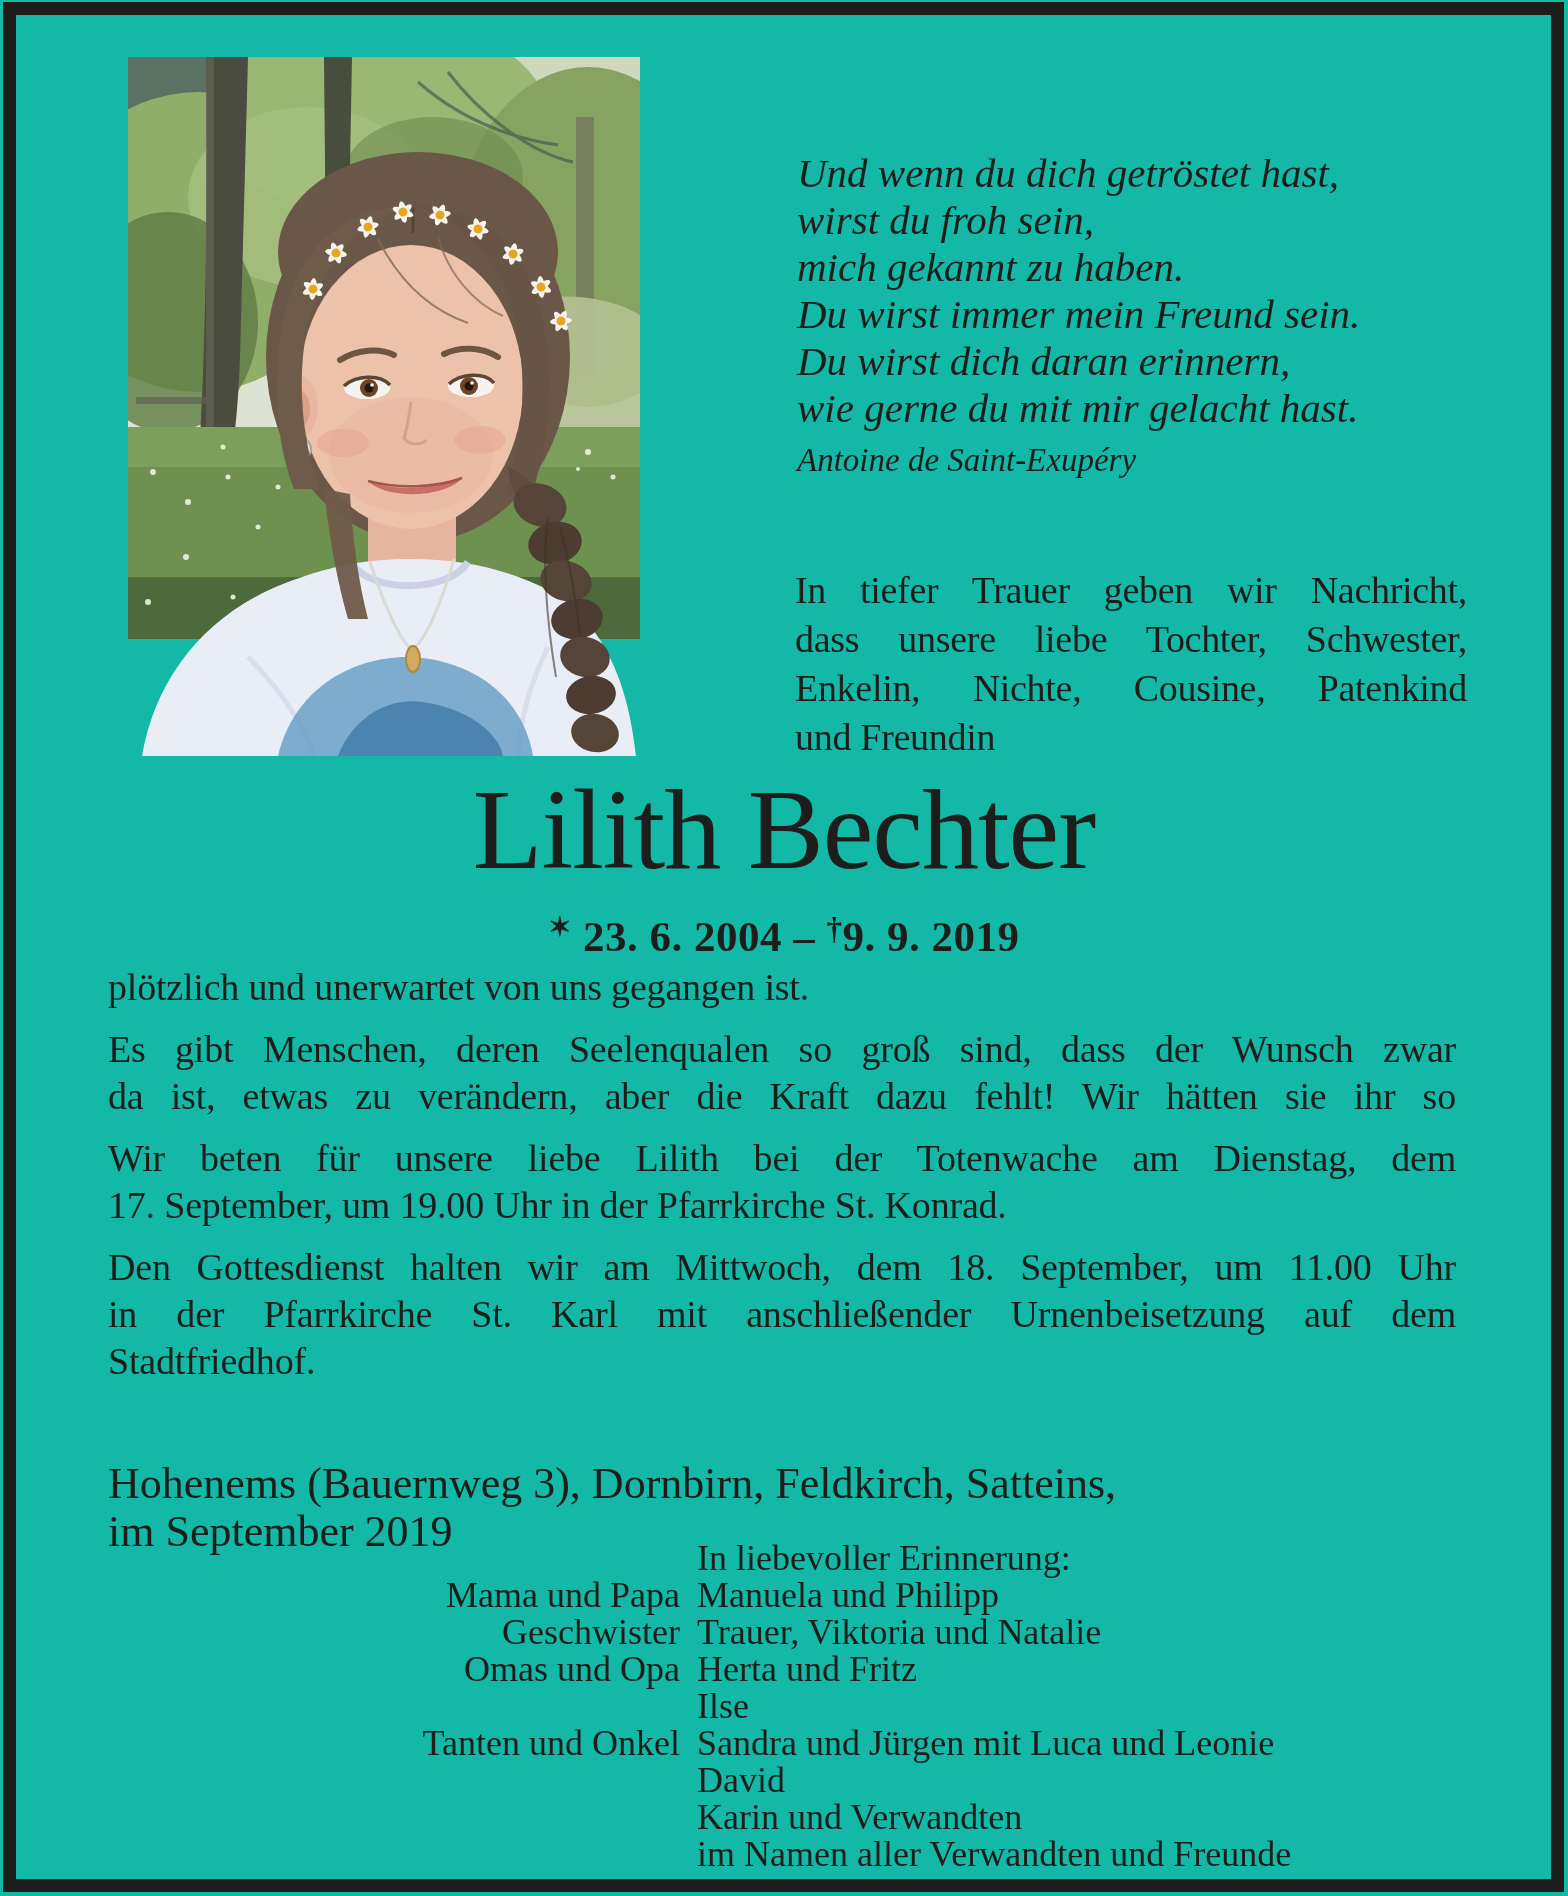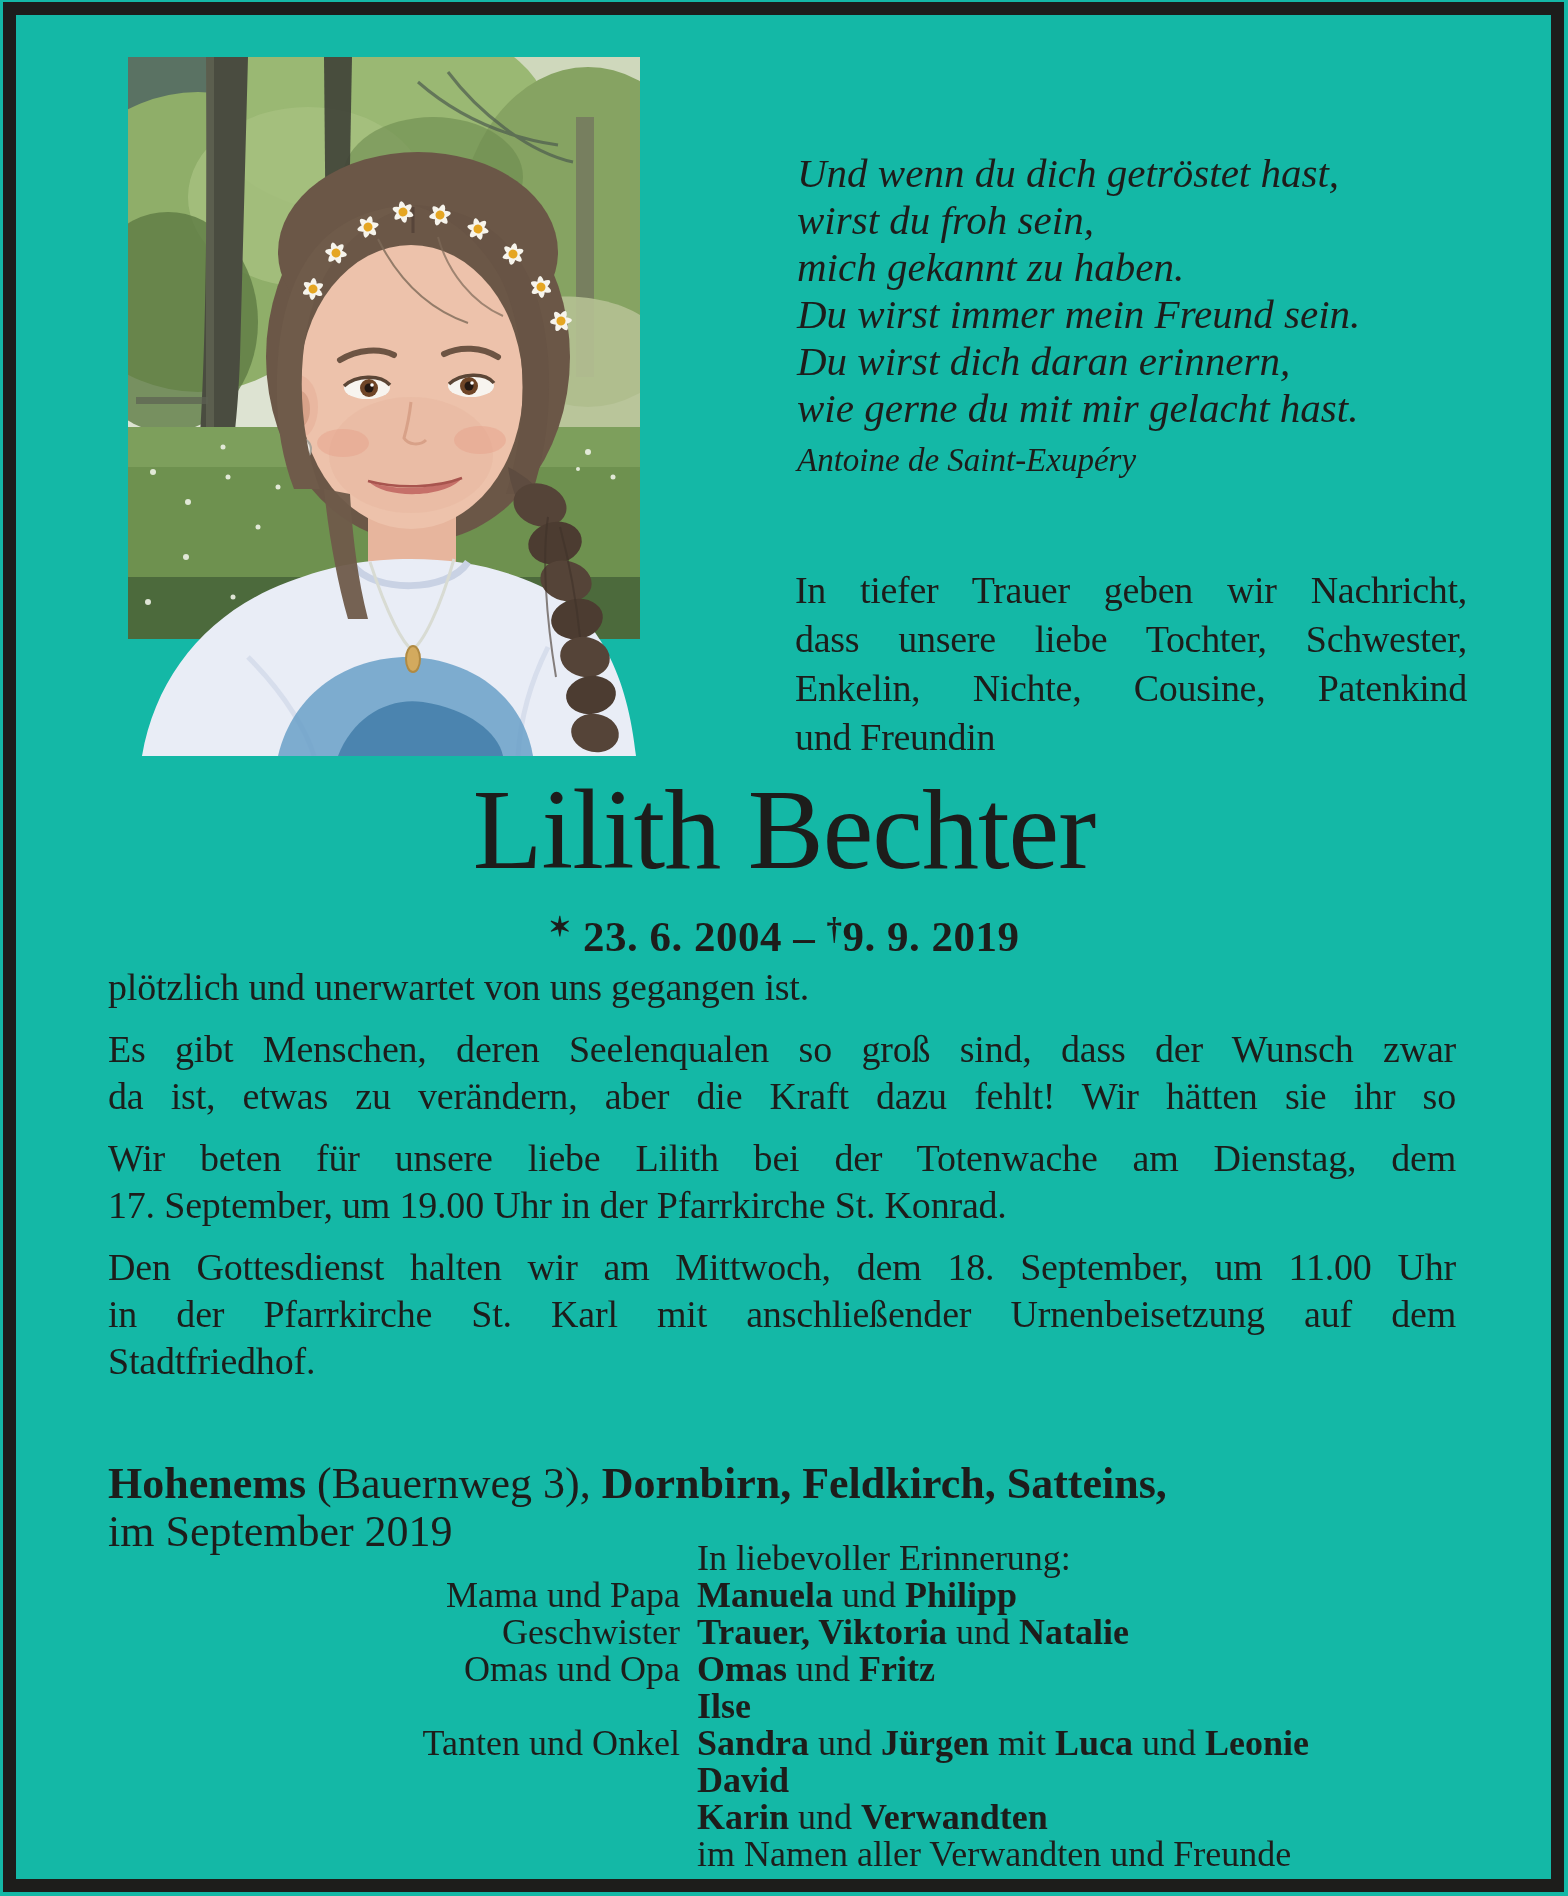--- a/index.html
+++ b/index.html
@@ -33,21 +33,21 @@
   .origin{position:absolute;left:108px;top:1460px;width:1370px;
           font-size:44px;line-height:48px;}
   .origin .b{font-weight:bold;}
 
   .family{position:absolute;left:108px;top:1540px;width:1378px;
           font-size:36px;line-height:37px;}
   .fam-heading{padding-left:589px;}
   .famrow{display:flex;}
   .famlabel{width:572px;margin-right:17px;text-align:right;flex:none;}
   .famnames{flex:1;white-space:nowrap;}
-  .famnames .b,.runs .b{font-weight:bold;margin-top:20px;}
+  .famnames .b,.runs .b{font-weight:normal;margin-top:20px;}
 </style>
 </head>
 <body>
 
 <div class="page">
   <div class="frame"></div>
 
   <div class="photo">
     <svg width="512" height="699" viewBox="0 0 512 699" xmlns="http://www.w3.org/2000/svg">
 
@@ -281,21 +281,21 @@
     <div class="famrow">
       <div class="famlabel">Mama und Papa</div>
       <div class="famnames runs"><span class="b">Manuela</span><span> und </span><span class="b">Philipp</span></div>
     </div>
     <div class="famrow">
       <div class="famlabel">Geschwister</div>
       <div class="famnames runs"><span class="b">Trauer, Viktoria</span><span> und </span><span class="b">Natalie</span></div>
     </div>
     <div class="famrow">
       <div class="famlabel">Omas und Opa</div>
-      <div class="famnames runs"><span class="b">Omas</span><span> und </span><span class="b">Fritz</span></div>
+      <div class="famnames runs"><span class="b">Herta</span><span> und </span><span class="b">Fritz</span></div>
     </div>
     <div class="famrow">
       <div class="famlabel"></div>
       <div class="famnames runs"><span class="b">Ilse</span></div>
     </div>
     <div class="famrow">
       <div class="famlabel">Tanten und Onkel</div>
       <div class="famnames runs"><span class="b">Sandra</span><span> und </span><span class="b">Jürgen</span><span> mit </span><span class="b">Luca</span><span> und </span><span class="b">Leonie</span></div>
     </div>
     <div class="famrow">

